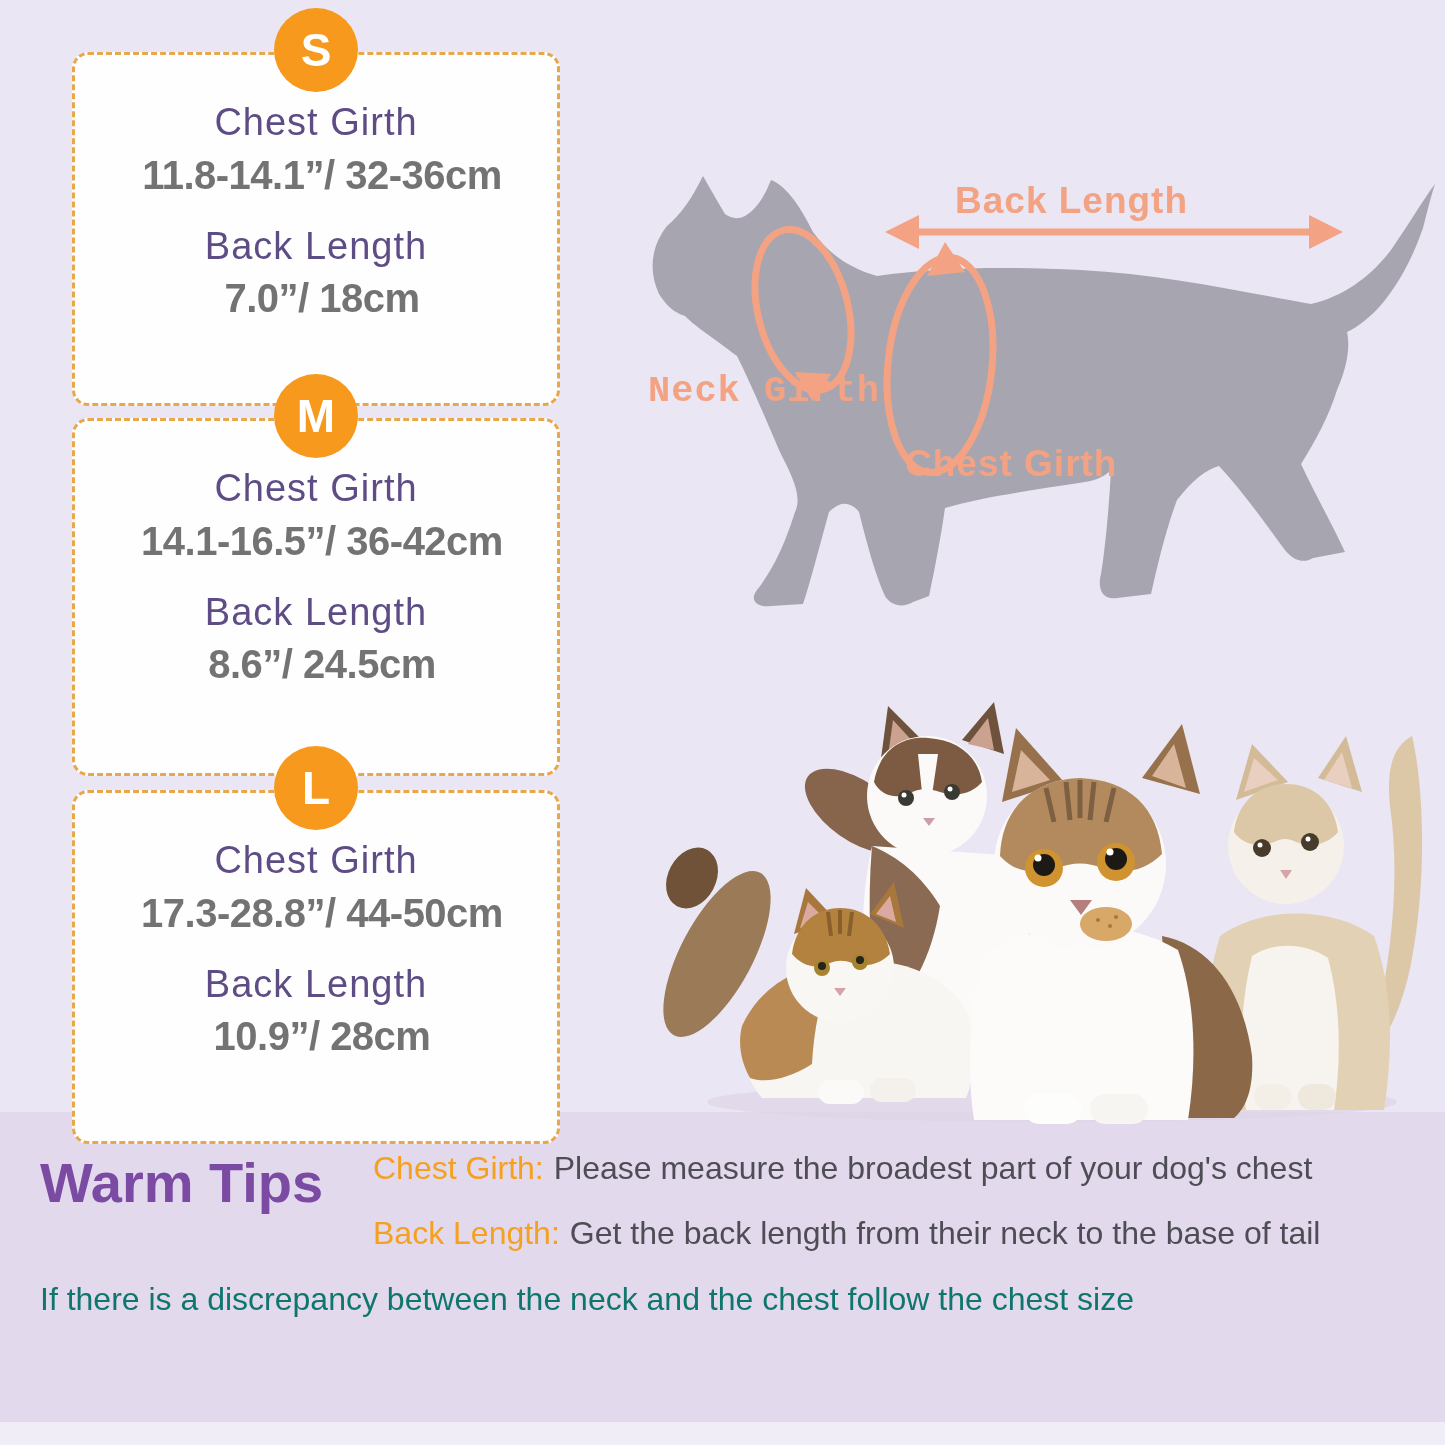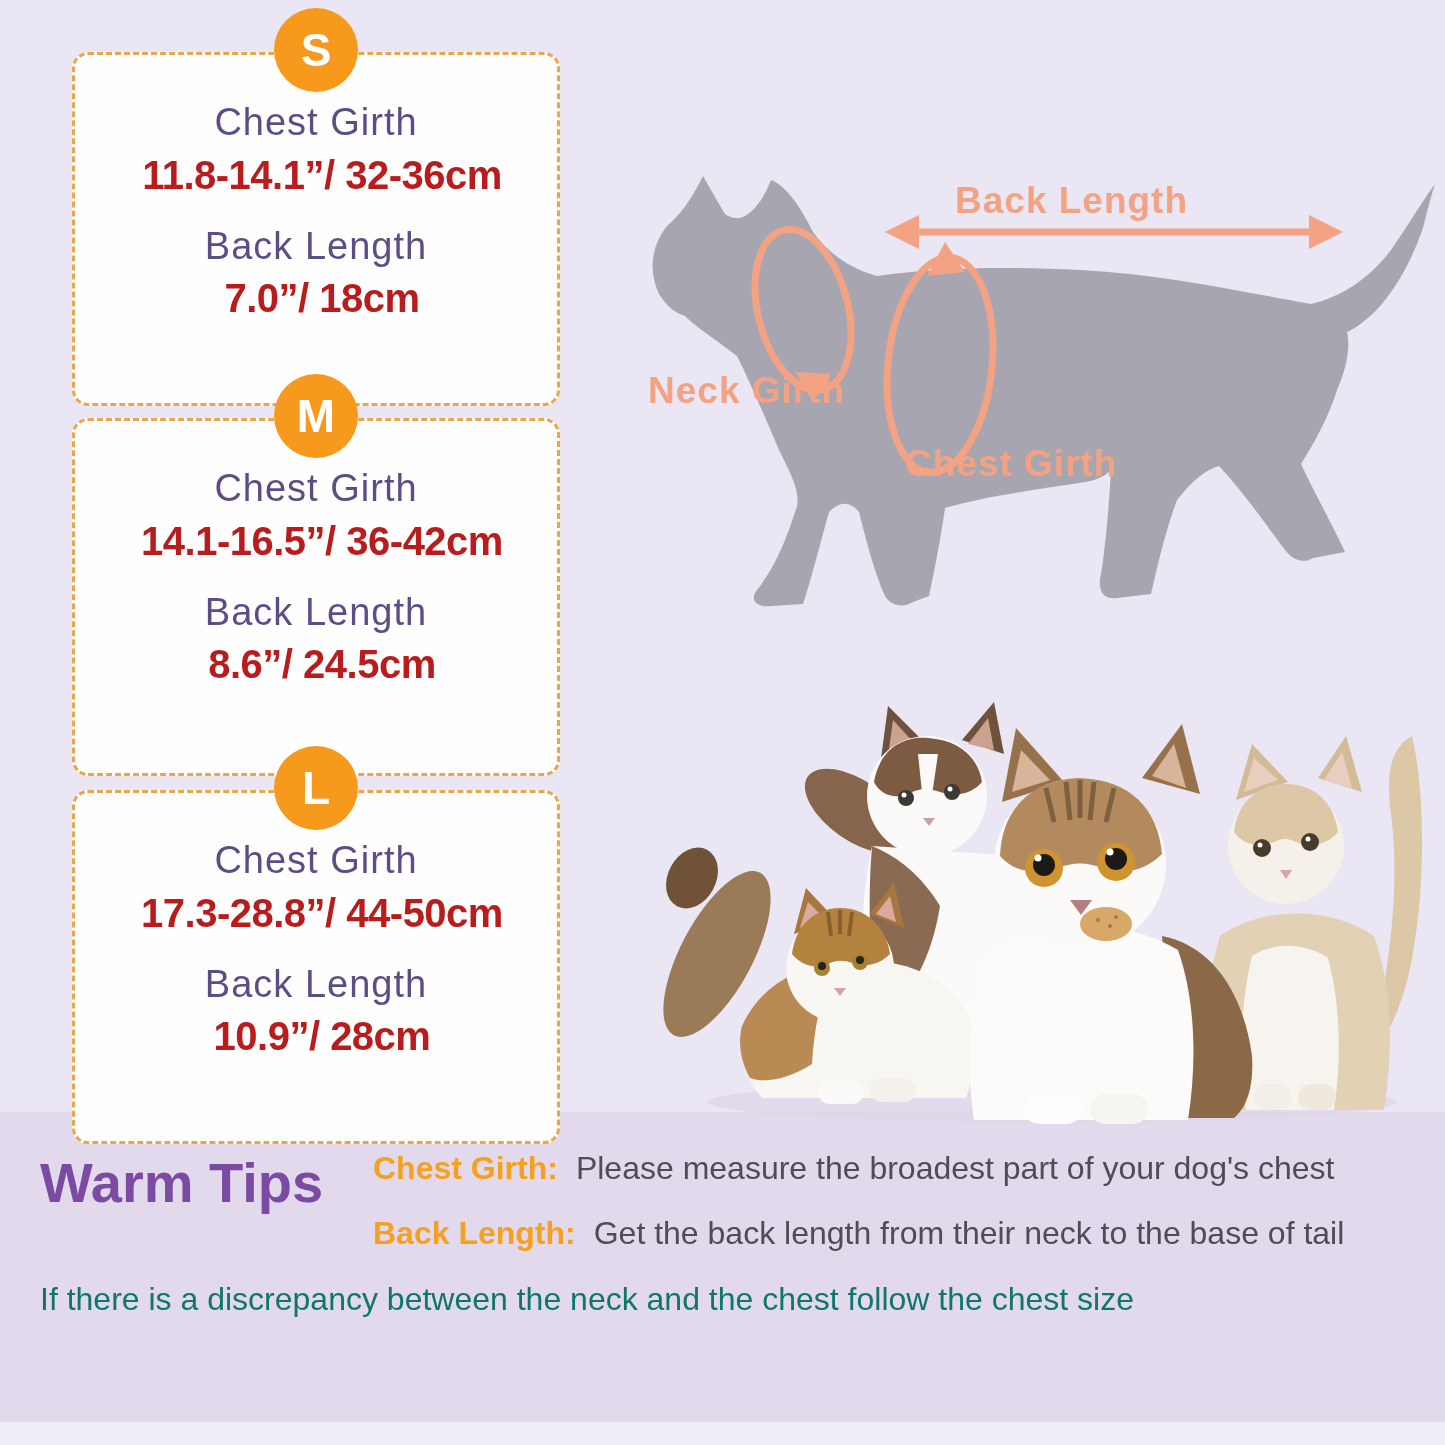--- a/index.html
+++ b/index.html
@@ -22,39 +22,39 @@
   .card-s{top:52px;height:302px;padding-top:46px;}
   .card-m{top:418px;height:306px;padding-top:46px;}
   .card-l{top:790px;height:302px;padding-top:46px;}
   .badge{
     position:absolute;left:50%;top:-47px;transform:translateX(-50%);
     width:84px;height:84px;border-radius:50%;background:#f6991d;
     color:#ffffff;font-weight:700;font-size:46px;
     display:flex;align-items:center;justify-content:center;
   }
   .size-label{font-size:38px;color:#5e4d85;letter-spacing:1px;line-height:1.15;}
-  .size-value{font-size:40px;font-weight:700;color:#b91c1c;letter-spacing:-0.5px;line-height:1.2;margin-top:6px;margin-bottom:26px;margin-left:12px;}
+  .size-value{font-size:40px;font-weight:700;color:#737373;letter-spacing:-0.5px;line-height:1.2;margin-top:6px;margin-bottom:26px;margin-left:12px;}
 
   
   .diagram-svg{position:absolute;left:645px;top:160px;width:800px;height:460px;z-index:1;}
   .ann{position:absolute;color:#f3a383;font-weight:700;font-size:37px;letter-spacing:1px;z-index:3;white-space:nowrap;}
   .ann-back{left:955px;top:180px;}
-  .ann-neck{left:648px;top:370px;}
+  .ann-neck{left:648px;top:370px;font-family:Liberation Mono, monospace;}
   .ann-chest{left:905px;top:443px;}
 
   
   .cats-svg{position:absolute;left:622px;top:696px;width:823px;height:434px;z-index:2;}
 
   
   .warm-title{position:absolute;left:40px;top:1150px;margin:0;font-size:56px;font-weight:700;color:#7b4aa3;z-index:2;}
   .tip{position:absolute;left:373px;margin:0;font-size:32px;color:#4e4d55;z-index:2;white-space:nowrap;}
   .tip-1{top:1150px;}
   .tip-2{top:1215px;}
-  .tip-label{color:#f5a01f;font-weight:700;}
-  .tip-text{margin-left:18px;}
+  .tip-label{color:#f5a01f;font-weight:400;}
+  .tip-text{margin-left:10px;}
   .note{position:absolute;left:40px;margin:0;font-size:32px;color:#0f766e;z-index:2;white-space:nowrap;}
   .note-1{top:1281px;}
   .note-2{top:1347px;}
 </style>
 </head>
 <body>
 
 <div class="page">
 
   <div class="band"></div>

